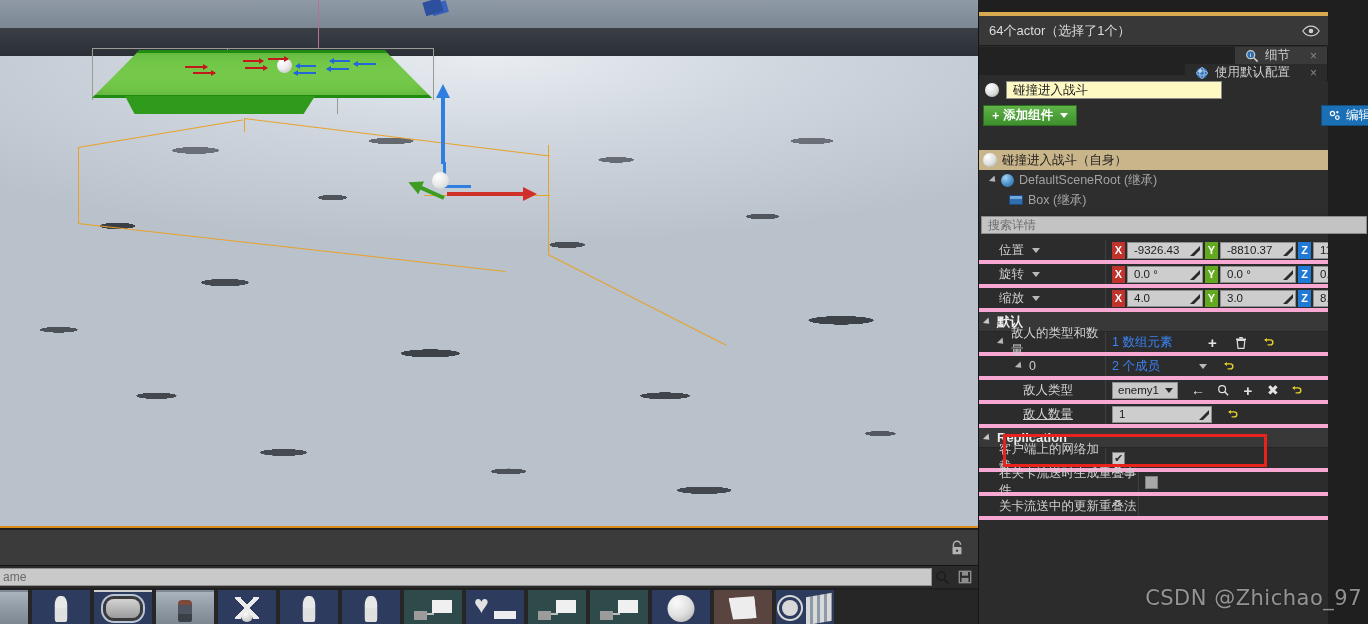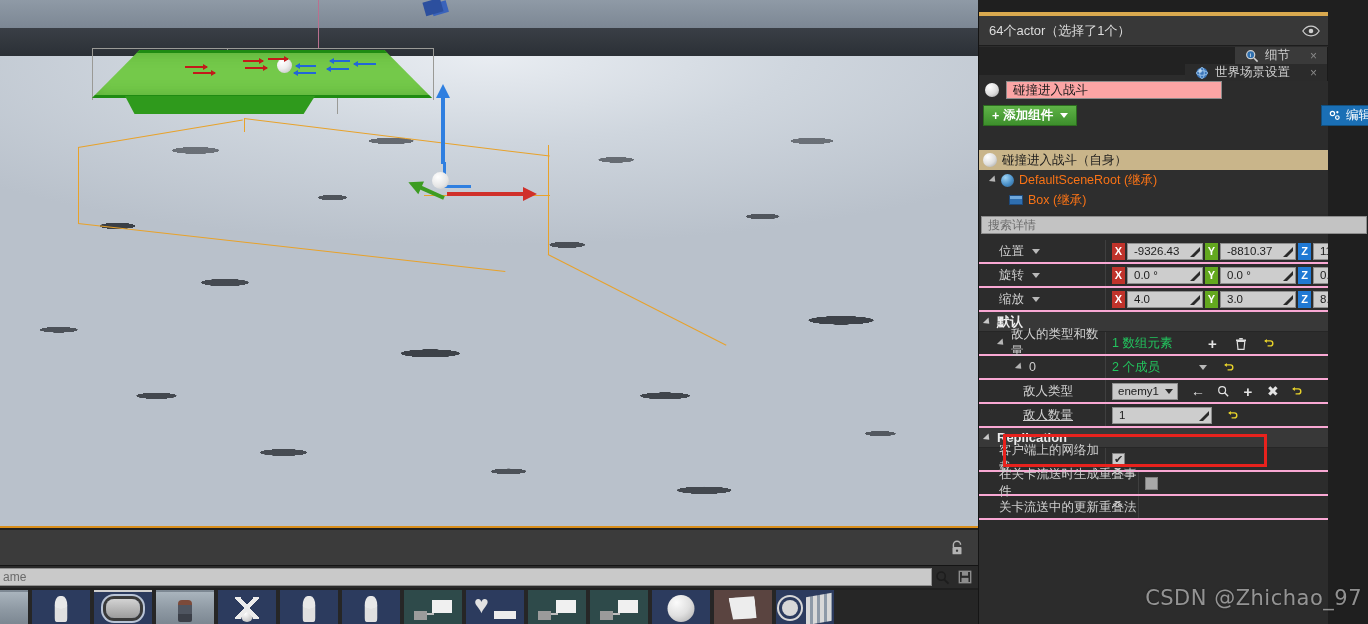--- a/index.html
+++ b/index.html
@@ -304,21 +304,21 @@
   #name-row {
     position: absolute; left: 0; top: 66px; width: 100%; height: 24px;
     display: flex; align-items: center; padding: 0 6px; gap: 7px;
   }
   .sphere-icon {
     width: 14px; height: 14px; border-radius: 50%;
     background: radial-gradient(circle at 33% 28%, #fff 0%, #dedede 55%, #9d9d9d 100%);
     flex: 0 0 14px;
   }
   #name-input {
-    flex: 1; height: 18px; background: #fca5a5; border: 1px solid #8c8c8c;
+    flex: 1; height: 18px; background: #fef9c3; border: 1px solid #8c8c8c;
     color: #1b1b1b; font-size: 12.5px; padding: 0 6px;
     display: flex; align-items: center; max-width: 216px;
   }
 
   #addcomp-row {
     position: absolute; left: 0; top: 92px; width: 100%; height: 24px;
   }
   #add-component-btn {
     position: absolute; left: 4px; top: 1px; height: 21px;
     background: linear-gradient(180deg,#5fb347 0%, #3d8f2c 100%);
@@ -339,21 +339,21 @@
     background: #b9b9b9; border: 1px solid #8c8c8c;
     color: #6d6d6d; font-size: 11.5px;
     display: flex; align-items: center; padding: 0 6px;
   }
   #comp-tree {
     position: absolute; left: 0; top: 138px; width: 100%; height: 64px;
     overflow: hidden; background: #2e2e2e;
   }
   .comp-row {
     height: 20px; display: flex; align-items: center; gap: 5px;
-    font-size: 12.5px; color: #f97316; padding-left: 4px;
+    font-size: 12.5px; color: #a3a3a3; padding-left: 4px;
   }
   .comp-row.selected { background: #c9b58a; color: #1c1c1c; }
   .tri {
     width: 0; height: 0; border-left: 5px solid #b5b5b5;
     border-top: 4px solid transparent; border-bottom: 4px solid transparent;
     transform: rotate(45deg); flex: 0 0 5px;
   }
   .blue-sphere {
     width: 13px; height: 13px; border-radius: 50%;
     background: radial-gradient(circle at 34% 28%, #9fd4f5 0%, #4a90c8 55%, #2d5f8c 100%);
@@ -383,21 +383,21 @@
     font-size: 13px; font-weight: bold; color: #ededed;
     border-bottom: 1px solid #262626;
   }
   .cat-tri {
     width: 0; height: 0; border-left: 5px solid #c8c8c8;
     border-top: 4px solid transparent; border-bottom: 4px solid transparent;
     transform: rotate(45deg); flex: 0 0 5px; margin-right: 2px;
   }
   .prow {
     height: 24px; display: flex; align-items: center;
-    border-bottom: 2px solid #f9a8d4;
+    border-bottom: 4px solid #f9a8d4;
     position: relative;
   }
   .plabel {
     width: 127px; flex: 0 0 127px; padding-left: 10px;
     font-size: 12.5px; color: #cfcfcf;
     display: flex; align-items: center; gap: 5px;
     border-right: 1px solid #3f3f3f; height: 100%;
   }
   .plabel.indent1 { padding-left: 20px; }
   .plabel.indent2 { padding-left: 38px; }
@@ -442,21 +442,21 @@
   .chk {
     width: 13px; height: 13px; background: #c9c9c9; border: 1px solid #7f7f7f;
     display: flex; align-items: center; justify-content: center;
     color: #2b2b2b; font-size: 11px;
   }
   .chk.off { background: #a8a8a8; }
   .icon-btn { width: 14px; height: 14px; display: inline-flex; align-items: center; justify-content: center; }
   .plus-glyph { color: #e4e4e4; font-size: 15px; font-weight: bold; line-height: 1; }
   .x-glyph { color: #e4e4e4; font-size: 14px; font-weight: bold; line-height: 1; }
   .arrow-glyph { color: #e4e4e4; font-size: 14px; line-height: 1; }
-  .val-text { font-size: 12.5px; color: #22c55e; text-align: center; }
+  .val-text { font-size: 12.5px; color: #3b82f6; text-align: center; }
 
   
   #red-highlight {
     position: absolute; left: 1003px; top: 434px; width: 264px; height: 33px;
     border: 3px solid #e8221d; pointer-events: none; z-index: 40;
   }
 
   
   .defcombo {
     height: 18px; width: 118px; background: #c9c9c9; border: 1px solid #8a8a8a;
@@ -586,21 +586,21 @@
         <span>细节</span>
         <span class="tab-x">×</span>
       </div>
       <div class="tab inactive">
         <svg width="14" height="14" viewBox="0 0 16 16">
           <circle cx="8" cy="8" r="6.4" fill="#3a74b8"></circle>
           <ellipse cx="8" cy="8" rx="6.4" ry="2.6" fill="none" stroke="#9fc6e8" stroke-width="1"></ellipse>
           <ellipse cx="8" cy="8" rx="2.6" ry="6.4" fill="none" stroke="#9fc6e8" stroke-width="1"></ellipse>
           <circle cx="5.8" cy="5.6" r="2.1" fill="#cfe4f6" opacity=".75"></circle>
         </svg>
-        <span>世界场景设置</span>
+        <span>使用默认配置</span>
         <span class="tab-x">×</span>
       </div>
     </div>
 
     <div id="name-row">
       <span class="sphere-icon"></span>
       <div id="name-input">碰撞进入战斗</div>
     </div>
 
     <div id="addcomp-row">

